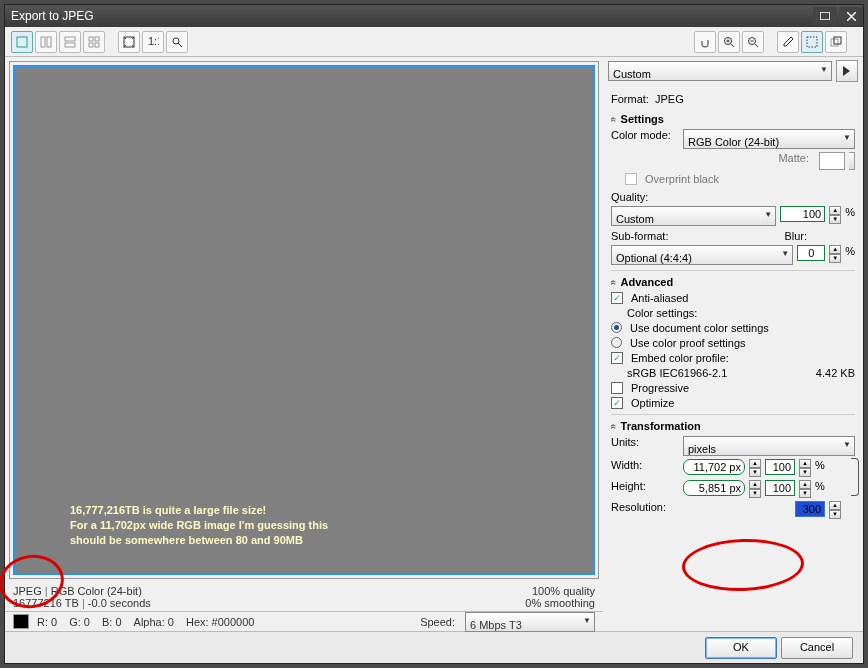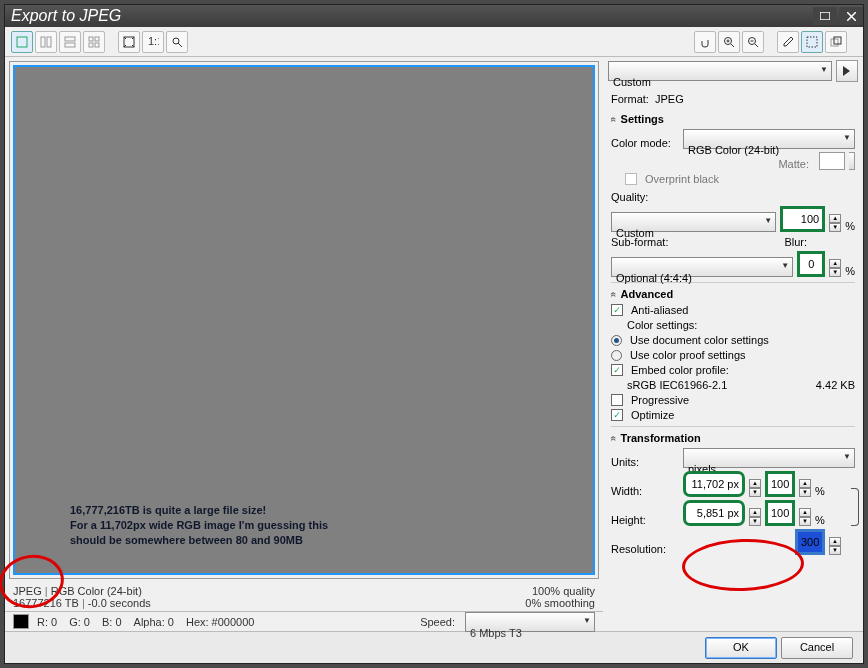--- a/index.html
+++ b/index.html
@@ -1,51 +1,51 @@
 <!DOCTYPE html>
 <html><head>
 <meta charset="utf-8">
 <style>
 *{box-sizing:border-box;margin:0;padding:0;font-family:"Segoe UI",Tahoma,sans-serif;font-size:11px;}
 body{background:#4a4a4a;width:868px;height:668px;overflow:hidden;position:relative;}
 .window{position:absolute;left:4px;top:4px;right:4px;bottom:4px;border:1px solid #222;display:flex;flex-direction:column;background:#f0f0f0;}
 .titlebar{height:22px;background:linear-gradient(#555,#3a3a3a);color:#fff;display:flex;align-items:center;padding-left:6px;}
-.titlebar .title{flex:1;font-size:16px;font-style:italic;}
+.titlebar .title{flex:1;font-size:12px;}
 .titlebar .tbtn{width:24px;height:18px;background:#444;color:#fff;display:flex;align-items:center;justify-content:center;margin-left:2px;font-size:12px;cursor:pointer;}
 .toolbar{height:30px;border-bottom:1px solid #bbb;display:flex;align-items:center;padding:0 6px;gap:3px;background:#f0f0f0;}
 .tool-group{display:flex;gap:2px;margin-right:10px;}
 .tool-btn{width:22px;height:22px;border:1px solid #bbb;background:#f8f8f8;border-radius:2px;display:flex;align-items:center;justify-content:center;cursor:pointer;}
 .tool-btn.active{background:#e0eefb;border-color:#6aa;}
 .main{flex:1;display:flex;min-height:0;}
 .preview-pane{flex:1;display:flex;flex-direction:column;background:#f0f0f0;}
 .canvas-wrap{flex:1;position:relative;border:1px solid #999;margin:4px;}
 .canvas{position:absolute;inset:3px;border:2px solid #1f96ff;background:#808080;}
-.annot{position:absolute;left:55px;bottom:25px;color:#0f172a;font-weight:bold;font-size:17px;line-height:1.35;}
+.annot{position:absolute;left:55px;bottom:25px;color:#fef9c3;font-weight:bold;font-size:17px;line-height:1.35;}
 .red-circle{position:absolute;border:3px solid #d00;border-radius:50%;}
 .red-circle.c1{left:-11px;bottom:-30px;width:65px;height:53px;transform:rotate(-10deg);}
 .statusblock{padding:2px 8px;display:flex;color:#333;}
 .statusblock .sb-left{flex:1;}
 .statusblock .sb-right{text-align:right;}
 .colorbar{height:20px;border-top:1px solid #bbb;display:flex;align-items:center;padding:0 8px;gap:4px;color:#333;}
 .colorswatch{width:16px;height:15px;background:#000;border:1px solid #999;margin-right:4px;}
 .colorbar .pair{margin-right:8px;}
 .speedbar{flex:1;text-align:right;margin-right:6px;}
-.select{height:20px;border:1px solid #888;background:linear-gradient(#fff,#e3e3e3);padding:14px 16px 1px 4px;position:relative;display:inline-block;min-width:100px;}
+.select{height:20px;border:1px solid #888;background:linear-gradient(#fff,#e3e3e3);padding:6px 16px 1px 4px;position:relative;display:inline-block;min-width:100px;}
 .select::after{content:"▼";position:absolute;right:3px;top:3px;font-size:8px;color:#333;}
 .side{width:260px;background:#f0f0f0;display:flex;flex-direction:column;}
 .side-top{display:flex;align-items:center;gap:4px;padding:3px 5px;}
 .side-top .select{flex:1;}
 .arrow-btn{width:22px;height:22px;border:1px solid #999;background:linear-gradient(#fff,#e3e3e3);display:flex;align-items:center;justify-content:center;cursor:pointer;}
 .panel{padding:6px 8px;overflow:hidden;}
 .fmt{margin:2px 0 8px 0;}
 .section-h{display:flex;align-items:center;font-weight:bold;margin:4px 0;cursor:pointer;}
 .section-h::before{content:"«";display:inline-block;transform:rotate(90deg);color:#666;margin-right:4px;font-size:10px;}
-.row{display:flex;align-items:flex-end;margin:3px 0;gap:4px;}
+.row{display:flex;align-items:flex-start;margin:3px 0;gap:4px;}
 .lbl{width:68px;}
-.numbox{width:45px;height:26px;border:3px solid #15803d;background:#fff;padding:1px 3px;text-align:right;}
+.numbox{width:45px;height:16px;border:1px solid #15803d;background:#fff;padding:1px 3px;text-align:right;}
 .numbox.wide{width:62px;border-radius:7px;}
 .spin{width:12px;display:flex;flex-direction:column;}
 .spin .sb{height:9px;border:1px solid #888;background:linear-gradient(#fff,#ddd);font-size:6px;line-height:6px;text-align:center;cursor:pointer;}
 .chk{width:12px;height:12px;border:1px solid #666;background:#fff;display:inline-flex;align-items:center;justify-content:center;margin-right:4px;font-size:9px;color:#1a5;}
 .radio{width:11px;height:11px;border:1px solid #666;border-radius:50%;margin-right:4px;display:inline-flex;align-items:center;justify-content:center;}
 .radio .dot{width:5px;height:5px;border-radius:50%;background:#258;}
 .matte-swatch{width:26px;height:18px;border:1px solid #999;background:#fff;}
 .footer{height:32px;background:#eaeaea;border-top:1px solid #bbb;display:flex;align-items:center;justify-content:flex-end;padding:0 10px;gap:4px;}
 .btn{min-width:72px;height:22px;border:1px solid #888;background:linear-gradient(#fff,#e5e5e5);border-radius:2px;cursor:pointer;text-align:center;padding-top:3px;}
 .btn.primary{border:1px solid #3a78c9;box-shadow:0 0 0 1px #7ab5ff inset;}

